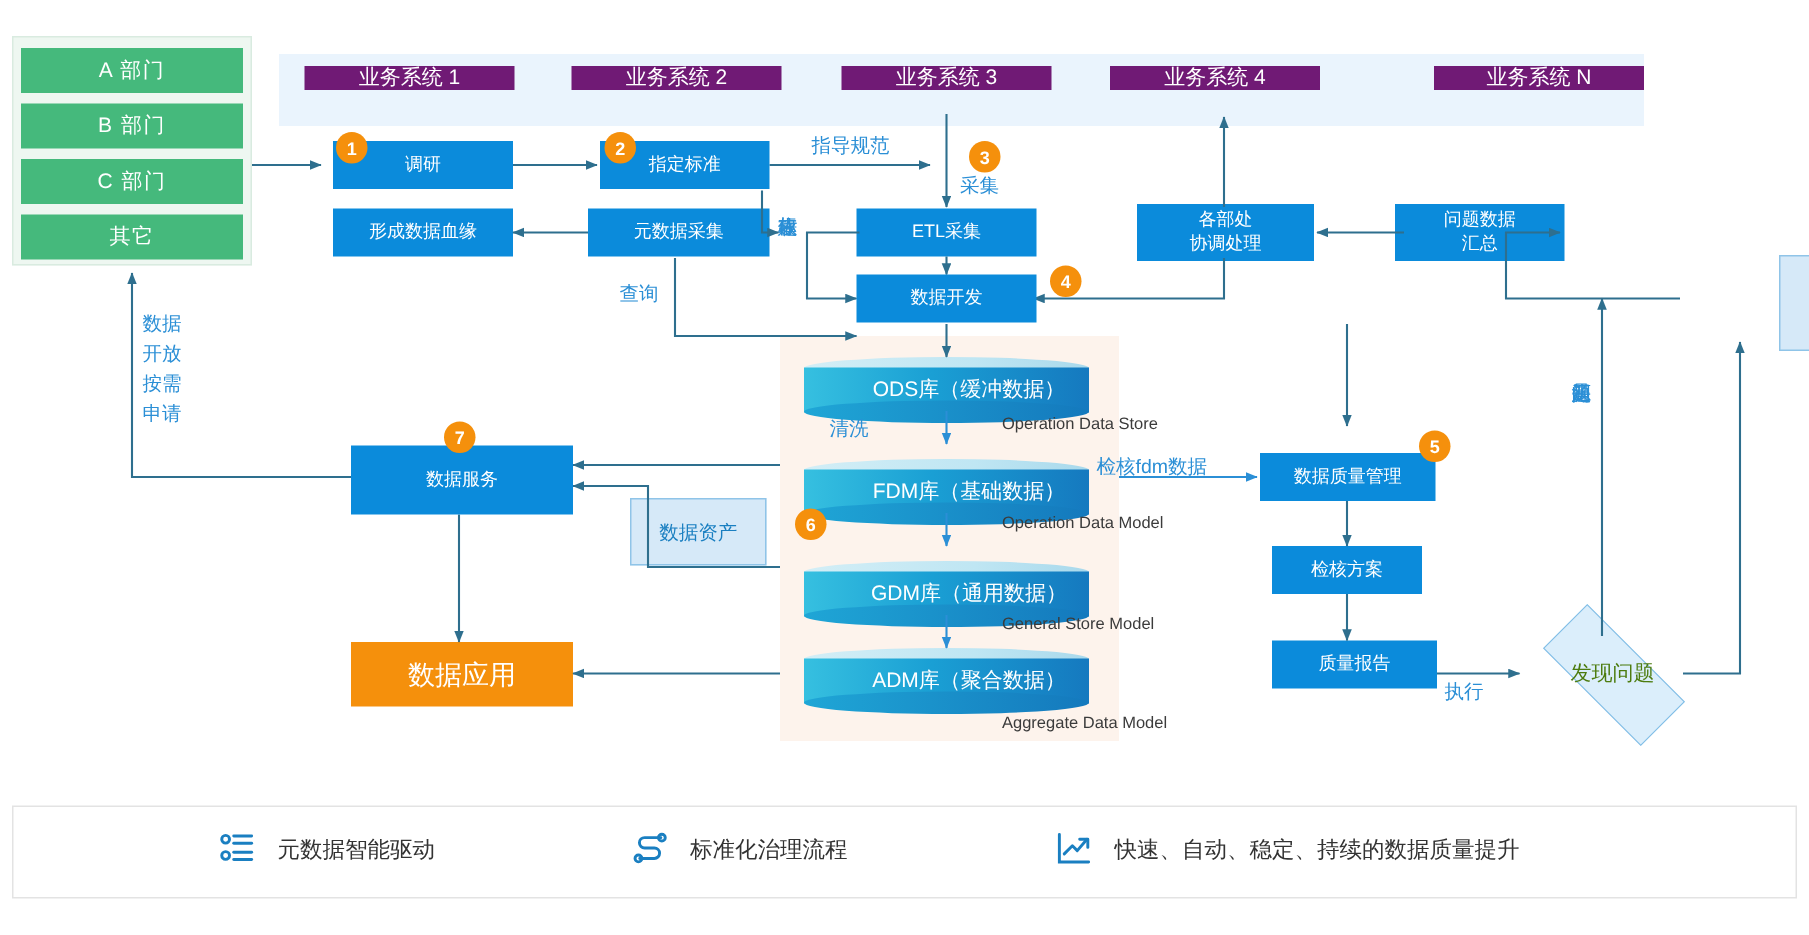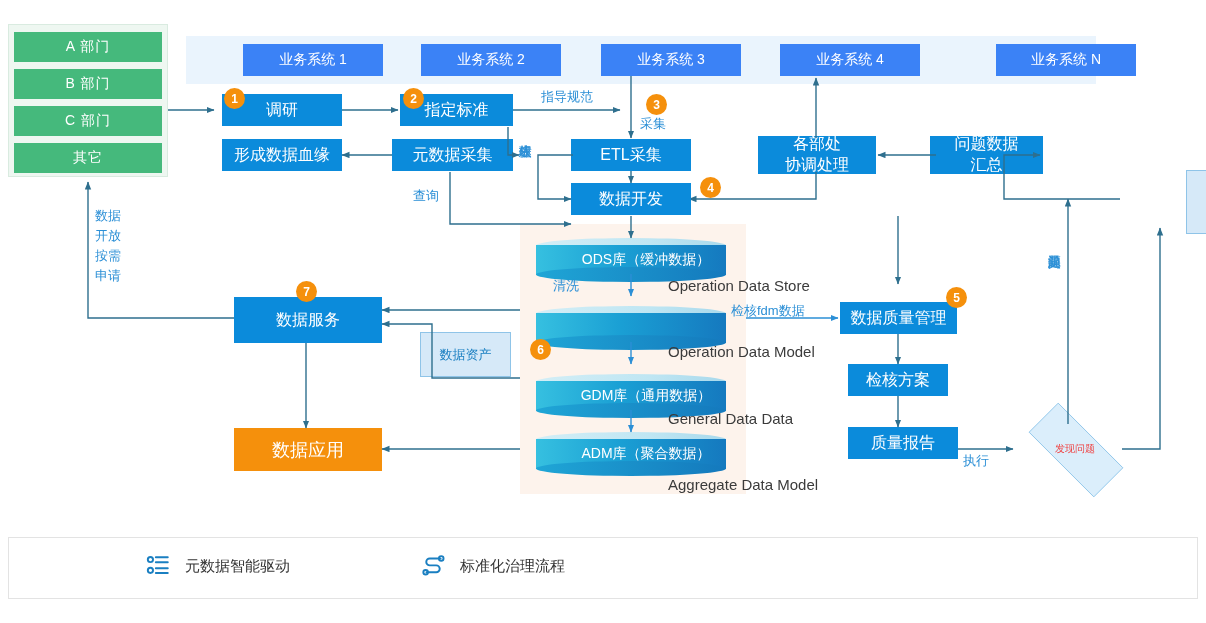--- a/index.html
+++ b/index.html
@@ -12,59 +12,59 @@
 
   
   .deptpanel{left:8px;top:24px;width:160px;height:153px;background:#eef7f1;
              border:1px solid #d9ebe0;}
   .deptbox{left:14px;width:148px;height:30px;background:#45b97c;color:#fff;
            font-size:14px;display:flex;align-items:center;justify-content:center;
            letter-spacing:1px;}
 
   
   .bizband{left:186px;top:36px;width:910px;height:48px;background:#eaf4fd;}
-  .bizbox{top:44px;width:140px;height:32px;background:#3b82f6;color:#fff;
-          font-size:14px;display:flex;align-items:center;justify-content:center;margin-left:40px;}
-
-  
-  .bbox{background:#0b8bdb;color:#fff;font-size:16px;display:flex;
+  .bizbox{top:44px;width:140px;height:16px;background:#701a75;color:#fff;
+          font-size:14px;display:flex;align-items:center;justify-content:center;}
+
+  
+  .bbox{background:#0b8bdb;color:#fff;font-size:12px;display:flex;
         align-items:center;justify-content:center;text-align:center;line-height:1.3;}
   .obox{background:#f5900c;color:#fff;font-size:18px;display:flex;
         align-items:center;justify-content:center;}
   .lbox{background:#d6e9f8;border:1px solid #8fc4e8;color:#1a7fc1;font-size:13px;
         display:flex;align-items:center;justify-content:center;text-align:center;line-height:1.35;}
 
   
   .badge{width:21px;height:21px;border-radius:50%;background:#f5900c;color:#fff;
          font-size:12px;font-weight:bold;display:flex;align-items:center;
          justify-content:center;z-index:6;}
 
   
   .lbl{color:#2b8fd6;font-size:13px;white-space:nowrap;}
   .lbl-v{color:#2b8fd6;font-size:13px;writing-mode:vertical-rl;line-height:1.05;}
-  .eng{color:#3b3b3b;font-size:15px;white-space:nowrap;}
+  .eng{color:#3b3b3b;font-size:11px;white-space:nowrap;}
 
   
   .dbzone{left:520px;top:224px;width:226px;height:270px;background:#fdf3ec;}
   .cyl{width:190px;height:44px;}
   .cyl .body{position:absolute;left:0;top:7px;width:190px;height:30px;
              background:linear-gradient(90deg,#36c0e0 0%,#1a9fd4 45%,#1579bf 100%);}
   .cyl .top{position:absolute;left:0;top:0;width:190px;height:15px;border-radius:50%;
             background:linear-gradient(90deg,#d3eef6 0%,#bfe6f3 60%,#a9d9ec 100%);}
   .cyl .btm{position:absolute;left:0;top:29px;width:190px;height:15px;border-radius:50%;
             background:linear-gradient(90deg,#1fa6d6 0%,#1479bd 100%);}
   .cyl .txt{position:absolute;left:0;top:7px;width:220px;height:30px;color:#fff;
             font-size:14px;display:flex;align-items:center;justify-content:center;z-index:3;}
 
   
   .diamond{width:126px;height:56px;background:#dbeefb;border:1px solid #7fbde6;
            transform:rotate(45deg) scale(.72,.72);}
   .diawrap{width:126px;height:56px;}
-  .diatxt{position:absolute;left:0;top:0;width:126px;height:56px;color:#ef4444;
-          font-size:10px;display:flex;align-items:center;justify-content:center;}
+  .diatxt{position:absolute;left:0;top:0;width:126px;height:56px;color:#4d7c0f;
+          font-size:14px;display:flex;align-items:center;justify-content:center;}
 
   
   svg.links{position:absolute;left:0;top:0;width:1206px;height:623px;
             pointer-events:none;z-index:1;}
 
   
   .legendbar{left:8px;top:537px;width:1190px;height:62px;background:#fff;
              border:1px solid #e3e3e3;}
   .legitem{display:flex;align-items:center;gap:14px;position:absolute;top:553px;}
   .legtxt{font-size:15px;color:#333;white-space:nowrap;}
@@ -202,32 +202,33 @@
       <div class="btm"></div>
     <div class="txt">ODS库（缓冲数据）</div>
   </div>
   <div class="abs lbl" style="left:553px;top:277px">清洗</div>
   <div class="abs eng" style="left:668px;top:277px">Operation Data Store</div>
 
   <div class="abs cyl" style="left:536px;top:306px">
     <div class="top"></div>
       <div class="body"></div>
       <div class="btm"></div>
+    <div class="txt">FDM库（基础数据）</div>
   </div>
   <div class="abs lbl" style="left:731px;top:302px">检核fdm数据</div>
   <div class="abs badge" style="left:530px;top:339px">6</div>
   <div class="abs eng" style="left:668px;top:343px">Operation Data Model</div>
 
   <div class="abs cyl" style="left:536px;top:374px">
     <div class="top"></div>
       <div class="body"></div>
       <div class="btm"></div>
     <div class="txt">GDM库（通用数据）</div>
   </div>
-  <div class="abs eng" style="left:668px;top:410px">General Data Data</div>
+  <div class="abs eng" style="left:668px;top:410px">General Store Model</div>
 
   <div class="abs cyl" style="left:536px;top:432px">
     <div class="top"></div>
       <div class="body"></div>
       <div class="btm"></div>
     <div class="txt">ADM库（聚合数据）</div>
   </div>
   <div class="abs eng" style="left:668px;top:476px">Aggregate Data Model</div>
 
   <div class="abs bbox" style="left:234px;top:297px;width:148px;height:46px;z-index:3">数据服务</div>
@@ -266,14 +267,22 @@
 
   <div class="legitem" style="left:420px">
     <svg class="legicon" viewBox="0 0 24 24">
       <path d="M19 5 H9 a3.2 3.2 0 0 0 0 6.4 h6 a3.2 3.2 0 0 1 0 6.4 H6" fill="none" stroke="#1a7fc1" stroke-width="1.8" stroke-linecap="round"></path>
       <circle cx="19.6" cy="5" r="2.1" fill="none" stroke="#1a7fc1" stroke-width="1.8"></circle>
       <circle cx="5.2" cy="17.8" r="2.1" fill="none" stroke="#1a7fc1" stroke-width="1.8"></circle>
     </svg>
     <span class="legtxt">标准化治理流程</span>
   </div>
 
+  <div class="legitem" style="left:703px">
+    <svg class="legicon" viewBox="0 0 24 24">
+      <path d="M3 3 V20 H21" fill="none" stroke="#1a7fc1" stroke-width="1.8" stroke-linecap="round"></path>
+      <polyline points="6,15 11,10 14,13 20,6" fill="none" stroke="#1a7fc1" stroke-width="1.8" stroke-linecap="round" stroke-linejoin="round"></polyline>
+      <polyline points="15.5,6 20.5,6 20.5,11" fill="none" stroke="#1a7fc1" stroke-width="1.8" stroke-linecap="round" stroke-linejoin="round"></polyline>
+    </svg>
+    <span class="legtxt">快速、自动、稳定、持续的数据质量提升</span>
+  </div>
 
 </div>
 
 </body></html>

